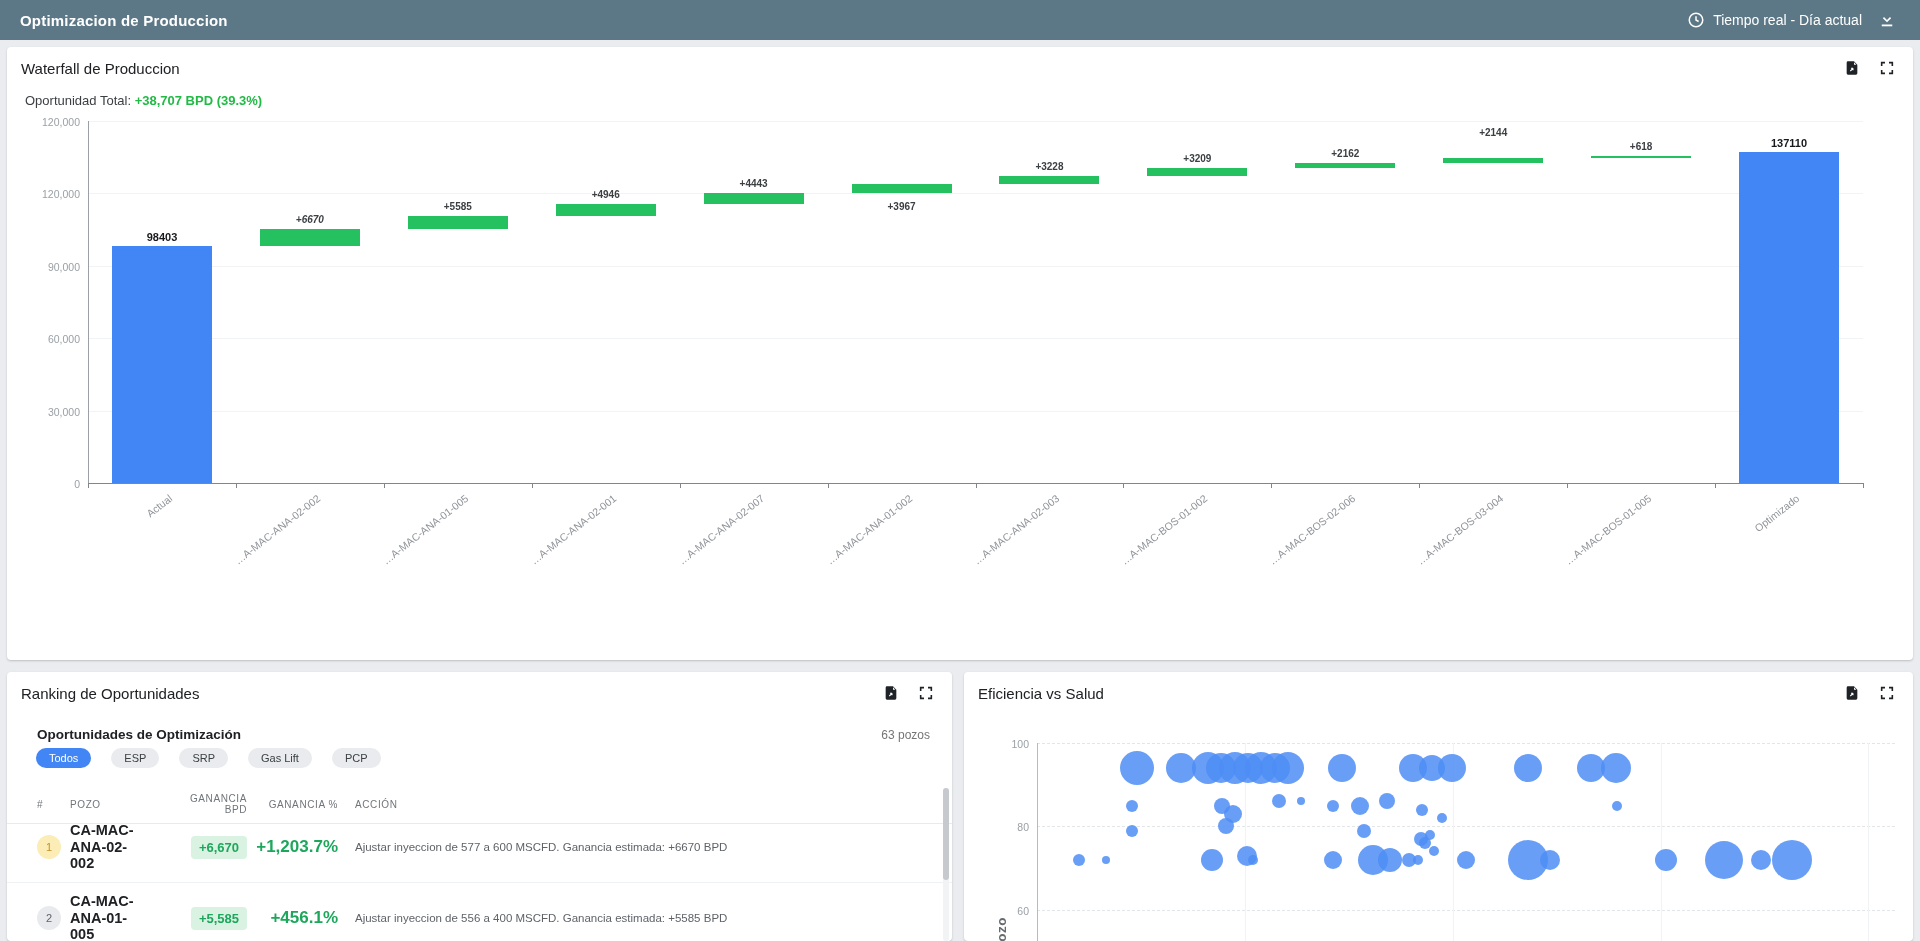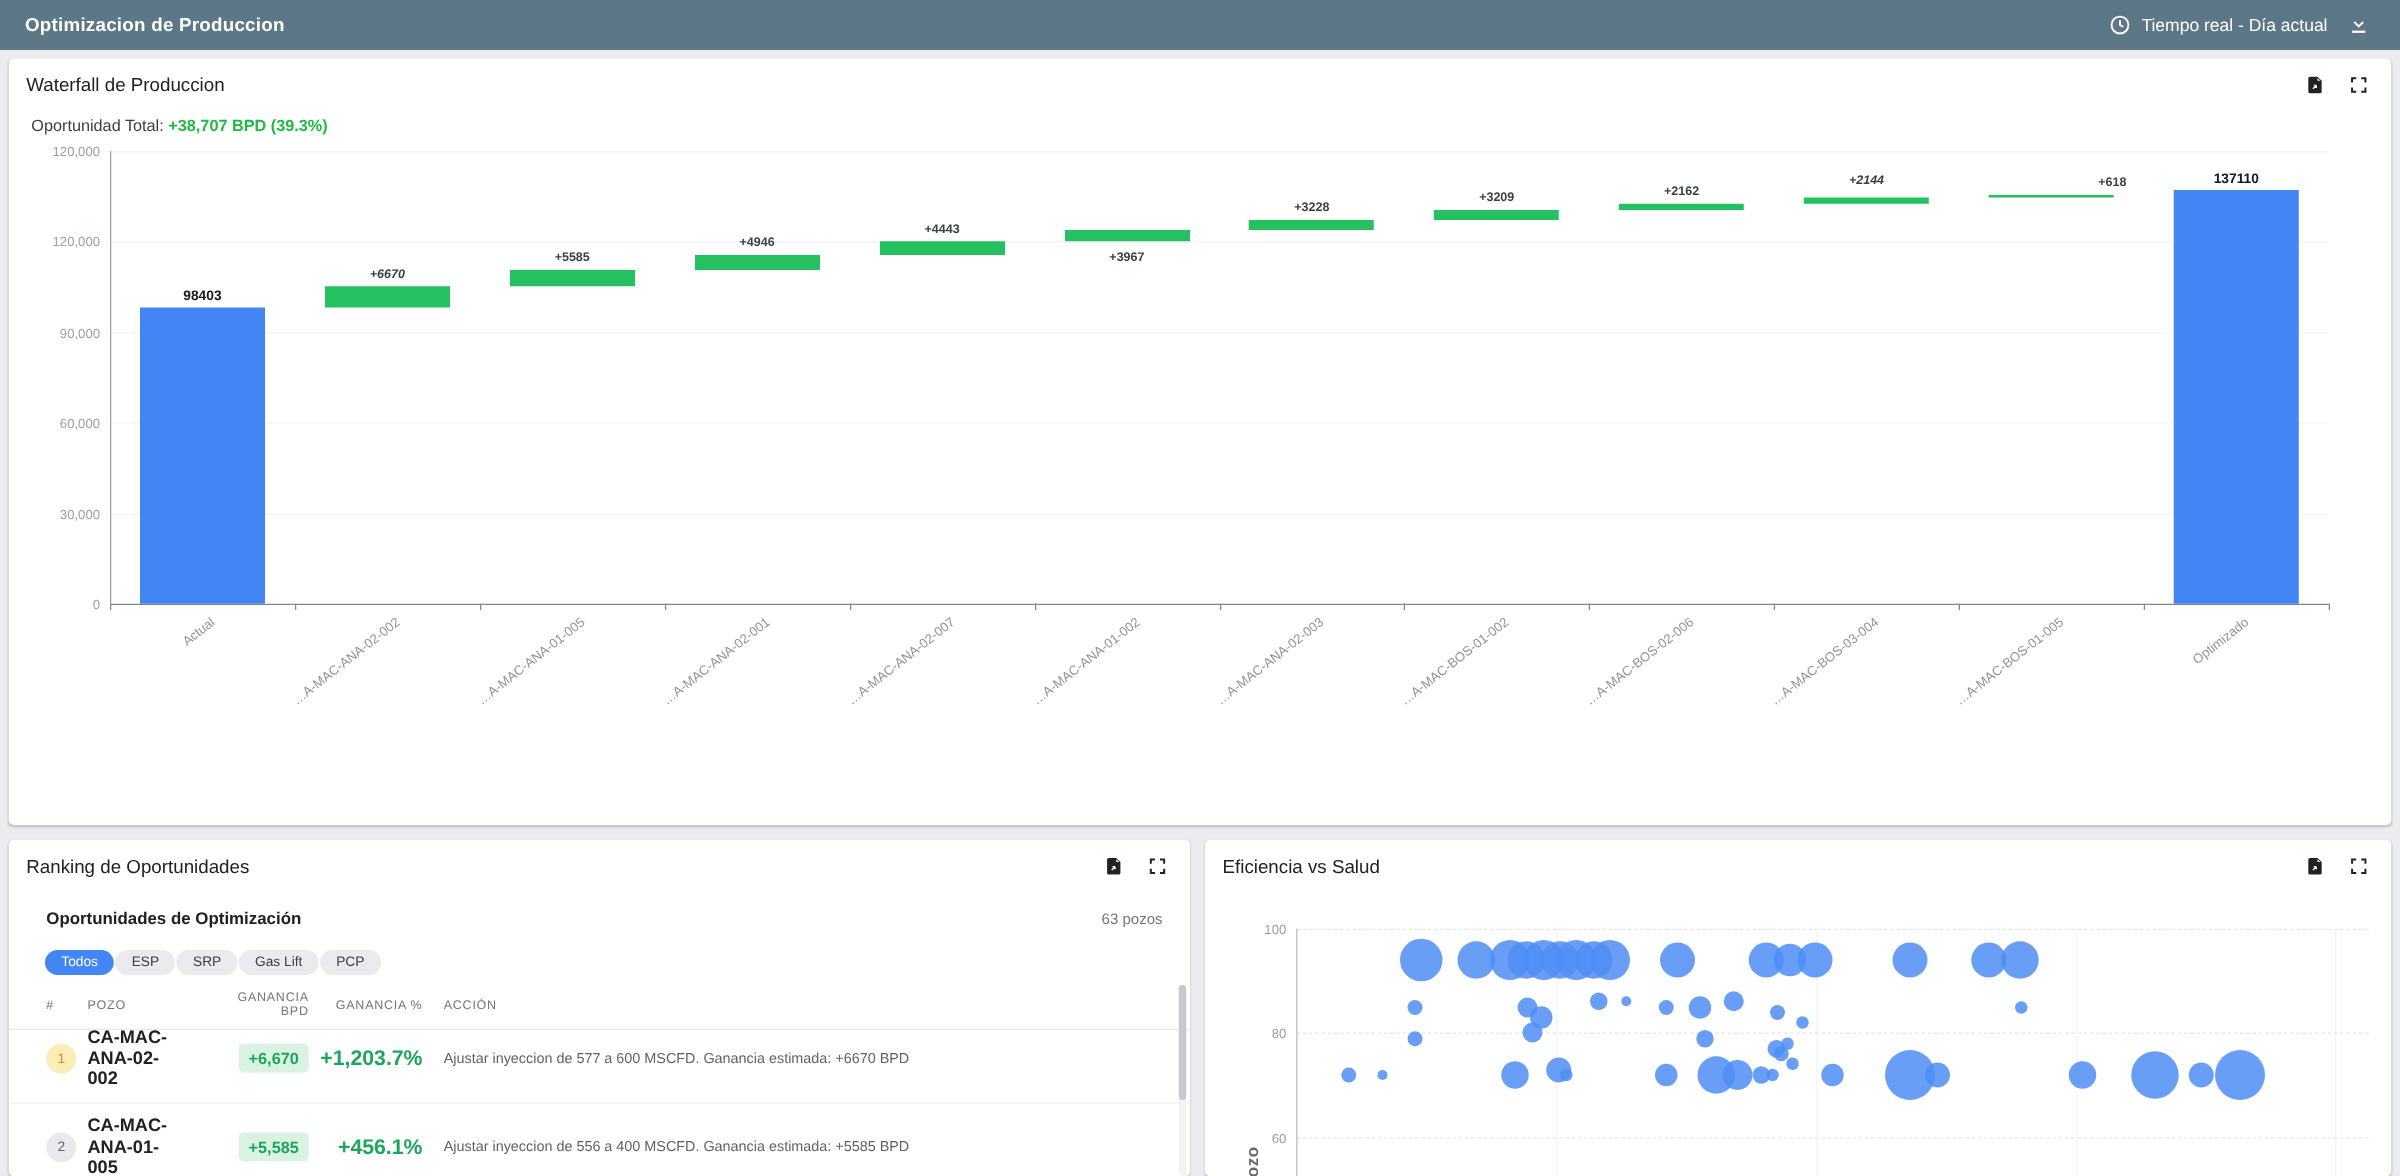--- a/index.html
+++ b/index.html
@@ -39,21 +39,21 @@
   .wf-label { position:absolute; text-align:center; font-size:10px; font-weight:bold;
     color:#3c4043; white-space:nowrap; }
   .wf-label.total { font-size:11px; color:#17191c; }
   .wf-xlabel { position:absolute; width:130px; text-align:right; font-size:10.5px;
     color:#8f9398; transform:rotate(-38deg); transform-origin:100% 0; white-space:nowrap; }
 
   
   .section-title { position:absolute; left:30px; top:55px; font-size:13.5px;
     font-weight:bold; color:#202124; }
   .pozo-count { position:absolute; right:22px; top:56px; font-size:12px; color:#757575; }
-  .chip-row { position:absolute; left:29px; top:88px; display:flex; gap:1px; }
+  .chip-row { position:absolute; left:29px; top:76px; display:flex; gap:20px; }
   .chip { font-size:11px; padding:4px 13px; border-radius:12px; background:#e9ebee;
     color:#3c4043; border:none; cursor:pointer; }
   .chip.active { background:#4285f4; color:#fff; }
   .tbl-head { position:absolute; left:0; top:115px; width:100%; display:flex;
     align-items:center; padding:6px 0 8px 30px; font-size:10px; letter-spacing:.6px;
     color:#70757a; border-bottom:1px solid #e8eaed; }
   .col-rank { width:33px; flex:none; }
   .col-pozo { width:76px; flex:none; }
   .col-bpd  { width:71px; flex:none; margin-left:30px; text-align:right; }
   .col-pct  { width:85px; flex:none; margin-left:6px; text-align:right; }
@@ -178,24 +178,24 @@
       <div class="wf-bar" style="left: 992.458px; top: 128.923px; width: 100px; height: 7.79024px; background: rgb(37, 192, 95);"></div>
       <div class="wf-label" style="left: 982.458px; top: 113.923px; width: 120px;">+3228</div>
       <div class="wf-xlabel" style="left: 917.458px; top: 445px;">…A-MAC-ANA-02-003</div>
       <div class="wf-bar" style="left: 1140.38px; top: 121.178px; width: 100px; height: 7.74439px; background: rgb(37, 192, 95);"></div>
       <div class="wf-label" style="left: 1130.38px; top: 106.178px; width: 120px;">+3209</div>
       <div class="wf-xlabel" style="left: 1065.38px; top: 445px;">…A-MAC-BOS-01-002</div>
       <div class="wf-bar" style="left: 1288.29px; top: 115.961px; width: 100px; height: 5.21763px; background: rgb(37, 192, 95);"></div>
       <div class="wf-label" style="left: 1278.29px; top: 100.961px; width: 120px;">+2162</div>
       <div class="wf-xlabel" style="left: 1213.29px; top: 445px;">…A-MAC-BOS-02-006</div>
       <div class="wf-bar" style="left: 1436.21px; top: 110.786px; width: 100px; height: 5.17419px; background: rgb(37, 192, 95);"></div>
-      <div class="wf-label" style="left: 1426.21px; top: 92px; width: 120px; font-style: italic;">+2144</div>
+      <div class="wf-label" style="left: 1426.21px; top: 80px; width: 120px;">+2144</div>
       <div class="wf-xlabel" style="left: 1361.21px; top: 445px;">…A-MAC-BOS-03-004</div>
       <div class="wf-bar" style="left: 1584.12px; top: 109.295px; width: 100px; height: 2px; background: rgb(37, 192, 95);"></div>
-      <div class="wf-label" style="left: 1574.12px; top: 94.295px; width: 120px; text-align: right;">+618</div>
+      <div class="wf-label" style="left: 1574.12px; top: 94.295px; width: 120px;">+618</div>
       <div class="wf-xlabel" style="left: 1509.12px; top: 445px;">…A-MAC-BOS-01-005</div>
       <div class="wf-bar" style="left: 1732.04px; top: 105.108px; width: 100px; height: 330.892px; background: rgb(66, 133, 244);"></div>
       <div class="wf-label total" style="left: 1722.04px; top: 90.1079px; width: 120px;">137110</div>
       <div class="wf-xlabel" style="left: 1657.04px; top: 445px;">Optimizado</div>
     </div>
 </div>
 
 <div class="card" id="card-ranking">
   <div class="card-title">Ranking de Oportunidades</div>
   <div class="card-actions">

